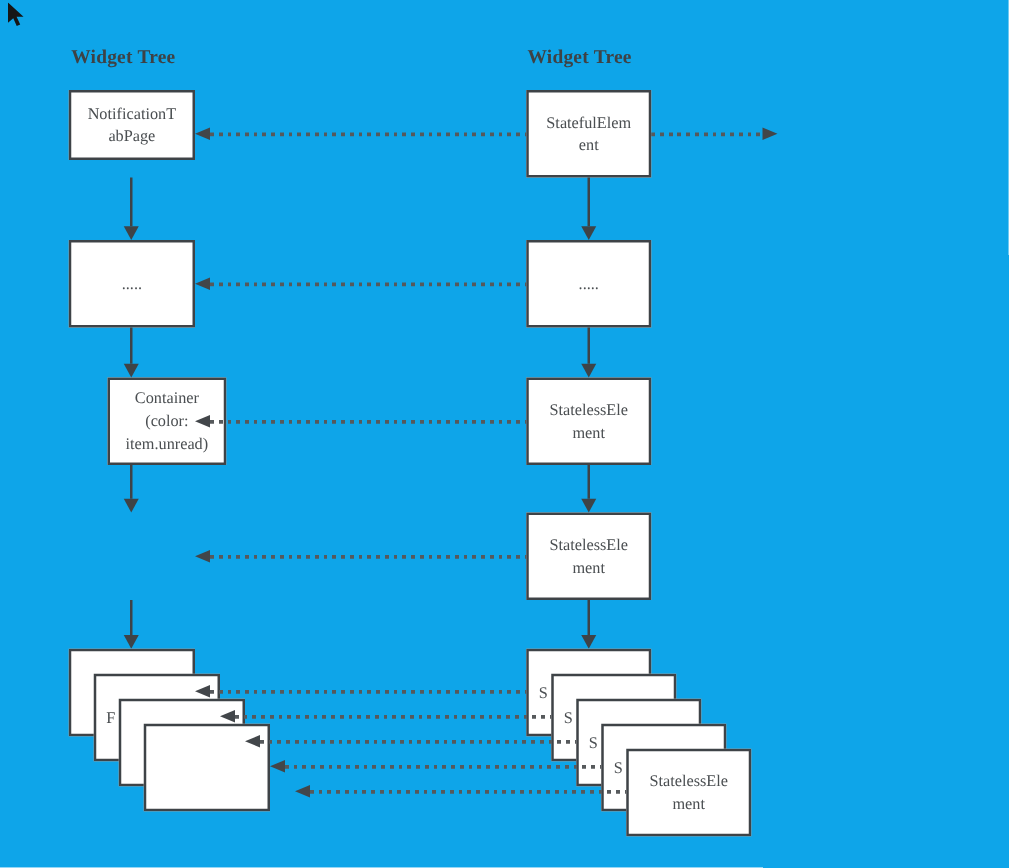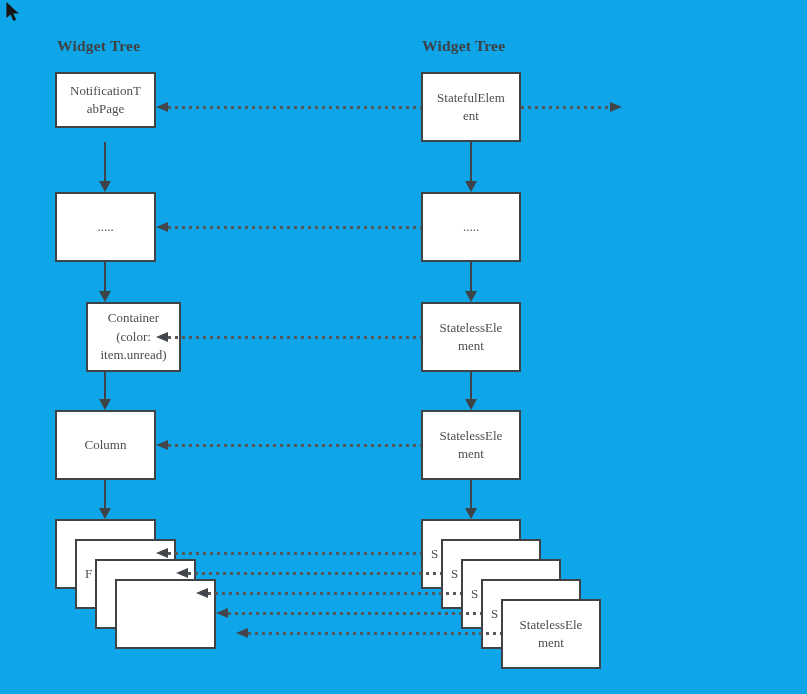--- a/index.html
+++ b/index.html
@@ -62,23 +62,20 @@
     <span class="label">NotificationT
 abPage</span>
   </div>
   <div class="node" style="left:55px; top:192px; width:101px; height:70px;">
     <span class="label">.....</span>
   </div>
   <div class="node" style="left:55px; top:302px; width:95px; height:70px;margin-left:31px;">
     <span class="label">Container
 (color:
 item.unread)</span>
-  </div>
-  <div class="node" style="left:55px; top:410px; width:101px; height:70px;">
-    <span class="label">Column</span>
   </div>
 
   <div class="node" style="left:421px; top:72px; width:100px; height:70px;">
     <span class="label">StatefulElem
 ent</span>
   </div>
   <div class="node" style="left:421px; top:192px; width:100px; height:70px;">
     <span class="label">.....</span>
   </div>
   <div class="node" style="left:421px; top:302px; width:100px; height:70px;">

